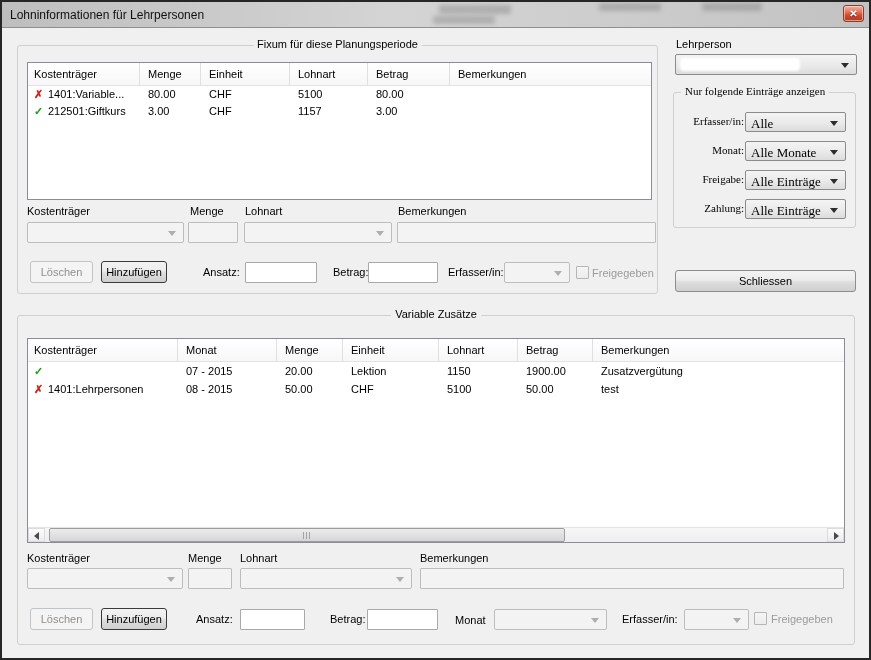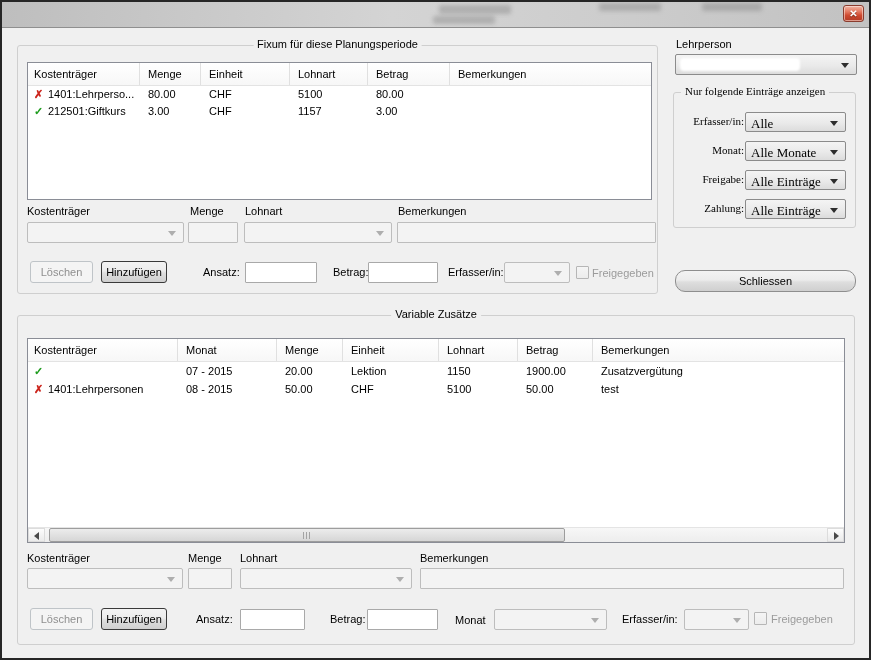--- a/index.html
+++ b/index.html
@@ -142,20 +142,21 @@
     width:8px; height:7px;
     background:repeating-linear-gradient(90deg,#a3a3a3 0 1px,transparent 1px 3px);
   }
 </style>
 </head>
 <body>
 
 <div class="window">
 
   <div class="titlebar">
+    <span class="title">Lohninformationen für Lehrpersonen</span>
     <div class="smudge" style="left:437px;top:3px;width:72px;height:9px;"></div>
     <div class="smudge" style="left:431px;top:14px;width:62px;height:8px;"></div>
     <div class="smudge" style="left:597px;top:1px;width:62px;height:8px;"></div>
     <div class="smudge" style="left:700px;top:1px;width:60px;height:8px;"></div>
     <div class="close-btn">
       <span>✕</span>
     </div>
   </div>
 
   <div class="content">
@@ -168,21 +169,21 @@
           <div class="hcell first">Kostenträger</div>
           <div class="hcell">Menge</div>
           <div class="hcell">Einheit</div>
           <div class="hcell">Lohnart</div>
           <div class="hcell">Betrag</div>
           <div class="hcell">Bemerkungen</div>
         </div>
         <div class="lv-row">
           <div class="cell first">
             <span class="status-icon" style="color: rgb(204, 36, 28);">✗</span>
-            <span>1401:Lehrperso...</span>
+            <span>1401:Variable...</span>
           </div>
           <div class="cell">80.00</div>
           <div class="cell">CHF</div>
           <div class="cell">5100</div>
           <div class="cell">80.00</div>
           <div class="cell"></div>
         </div>
         <div class="lv-row">
           <div class="cell first">
             <span class="status-icon" style="color: rgb(30, 156, 30);">✓</span>
@@ -241,21 +242,21 @@
       <div class="combo small" style="left:71px;top:77px;width:101px;">
         <span class="combo-text">Alle Einträge</span>
       </div>
 
       <span class="lbl right" style="right:111px;top:109px;">Zahlung:</span>
       <div class="combo small" style="left:71px;top:106px;width:101px;">
         <span class="combo-text">Alle Einträge</span>
       </div>
     </div>
 
-    <div class="btn" style="left:673px;top:242px;width:181px;border-radius:10px;">Schliessen</div>
+    <div class="btn" style="left:673px;top:242px;width:181px;">Schliessen</div>
 
     <div class="groupbox" style="left:15px;top:287px;width:838px;height:330px;">
       <span class="gb-label center">Variable Zusätze</span>
 
       <div class="listview lv2" style="left:9px;top:22px;width:818px;height:205px;">
         <div class="lv-header">
           <div class="hcell first">Kostenträger</div>
           <div class="hcell">Monat</div>
           <div class="hcell">Menge</div>
           <div class="hcell">Einheit</div>

